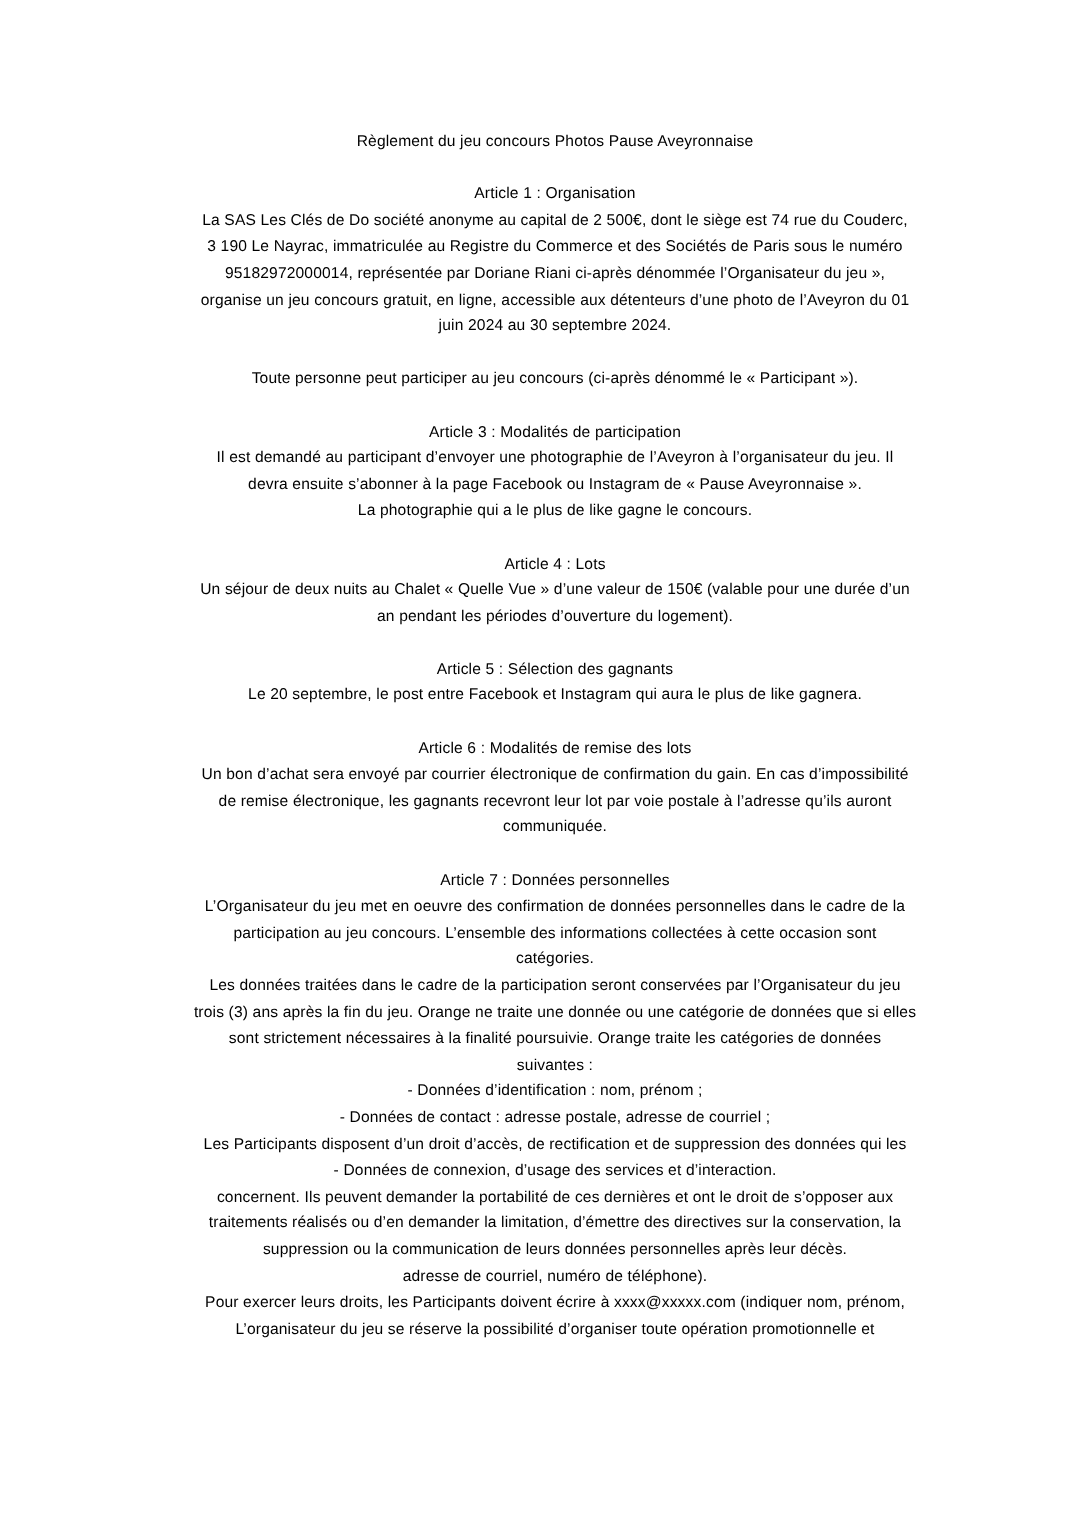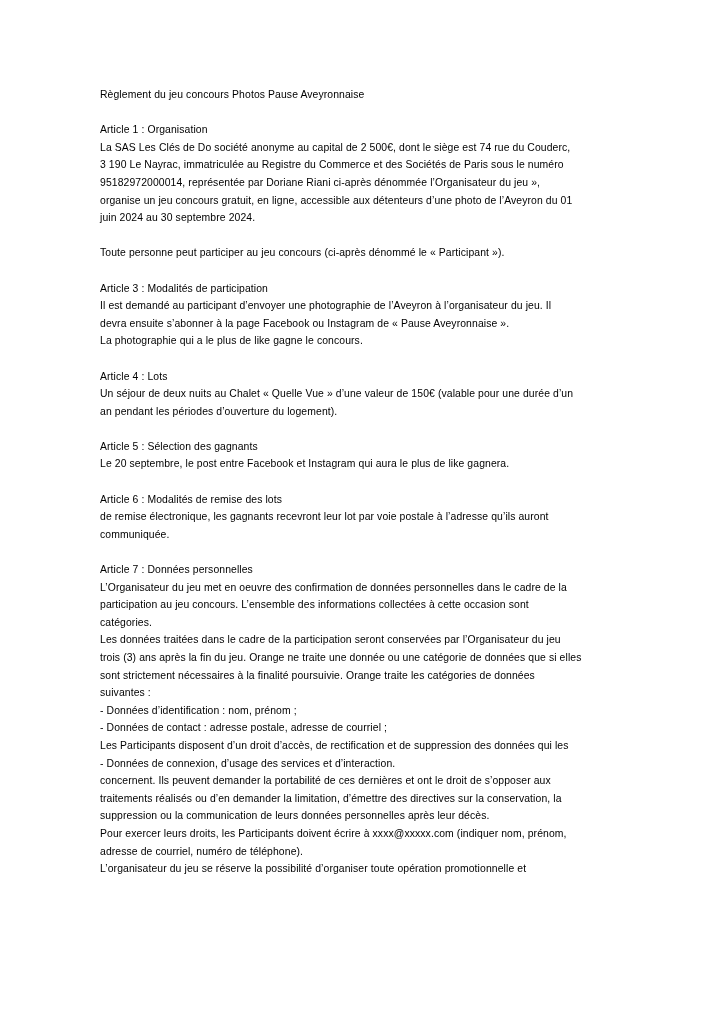--- a/index.html
+++ b/index.html
@@ -19,21 +19,21 @@
     width: 724px;
     height: 1024px;
     background: #ffffff;
     box-sizing: border-box;
     padding: 86px 84px 0 84px;
   }
   .doc-body {
     font-size: 10.4px;
     line-height: 17.6px;
     letter-spacing: 0.01em;
-    text-align: left;
+    text-align: center;
     margin-left: 16px;
   }
   .para {
     margin: 0;
   }
   .spacer {
     height: 17.6px;
   }
   .line {
     display: block;
@@ -82,20 +82,21 @@
     <div class="spacer"></div>
 
     <p class="para">
       <span class="line">Article 5 : Sélection des gagnants</span>
       <span class="line">Le 20 septembre, le post entre Facebook et Instagram qui aura le plus de like gagnera.</span>
     </p>
     <div class="spacer"></div>
 
     <p class="para">
       <span class="line">Article 6 : Modalités de remise des lots</span>
+      <span class="line">Un bon d’achat sera envoyé par courrier électronique de confirmation du gain. En cas d’impossibilité</span>
       <span class="line">de remise électronique, les gagnants recevront leur lot par voie postale à l’adresse qu’ils auront</span>
       <span class="line">communiquée.</span>
     </p>
     <div class="spacer"></div>
 
     <p class="para">
       <span class="line">Article 7 : Données personnelles</span>
       <span class="line">L’Organisateur du jeu met en oeuvre des confirmation de données personnelles dans le cadre de la</span>
       <span class="line">participation au jeu concours. L’ensemble des informations collectées à cette occasion sont</span>
       <span class="line">catégories.</span>
@@ -103,19 +104,19 @@
       <span class="line">trois (3) ans après la fin du jeu. Orange ne traite une donnée ou une catégorie de données que si elles</span>
       <span class="line">sont strictement nécessaires à la finalité poursuivie. Orange traite les catégories de données</span>
       <span class="line">suivantes :</span>
       <span class="line">- Données d’identification : nom, prénom ;</span>
       <span class="line">- Données de contact : adresse postale, adresse de courriel ;</span>
       <span class="line">Les Participants disposent d’un droit d’accès, de rectification et de suppression des données qui les</span>
       <span class="line">- Données de connexion, d’usage des services et d’interaction.</span>
       <span class="line">concernent. Ils peuvent demander la portabilité de ces dernières et ont le droit de s’opposer aux</span>
       <span class="line">traitements réalisés ou d’en demander la limitation, d’émettre des directives sur la conservation, la</span>
       <span class="line">suppression ou la communication de leurs données personnelles après leur décès.</span>
+      <span class="line">adresse de courriel, numéro de téléphone).</span>
       <span class="line">Pour exercer leurs droits, les Participants doivent écrire à xxxx@xxxxx.com (indiquer nom, prénom,</span>
-      <span class="line">adresse de courriel, numéro de téléphone).</span>
       <span class="line">L’organisateur du jeu se réserve la possibilité d’organiser toute opération promotionnelle et</span>
     </p>
 
   </div>
 </div>
 
 </body></html>

